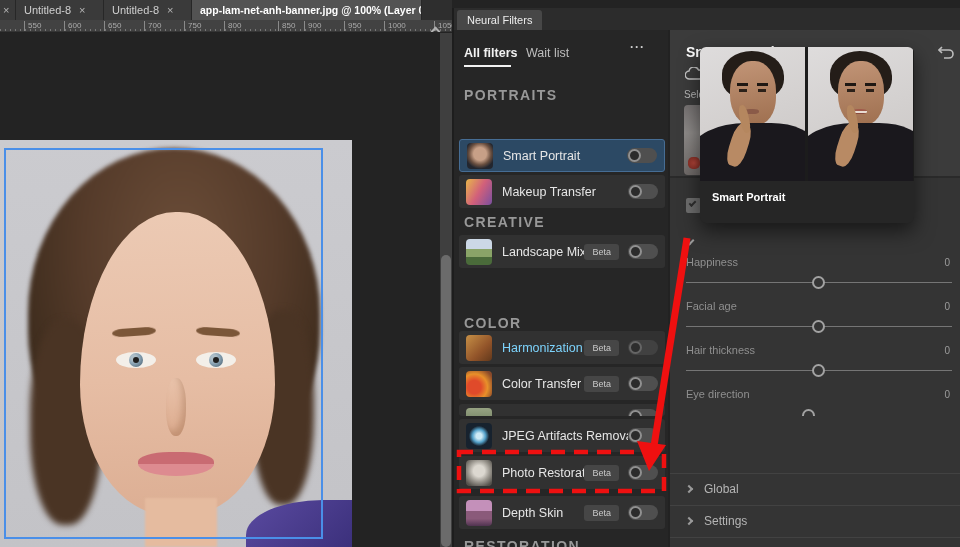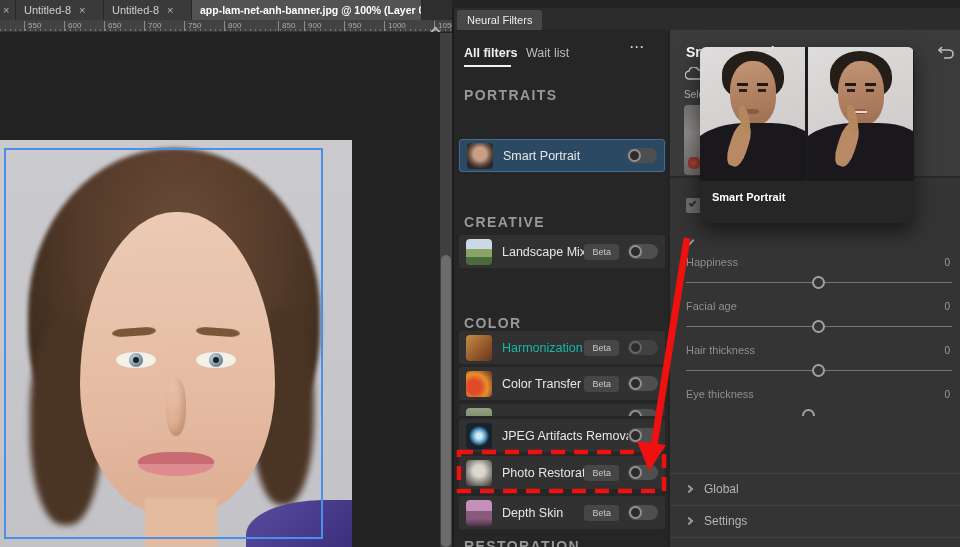--- a/index.html
+++ b/index.html
@@ -95,21 +95,21 @@
 
   .sechead { position:absolute; left:10px; font-size:14px; font-weight:700;
     letter-spacing:1.4px; color:#989898; }
 
   .frow { position:absolute; left:5px; width:206px; height:33px; background:#313131;
     border-radius:3px; display:flex; align-items:center; padding:0 7px; }
   .frow.selected { background:#2c4964; border:1px solid #466d94; }
   .frow .thumb { width:26px; height:26px; border-radius:4px; margin-right:10px;
     flex:0 0 26px; overflow:hidden; position:relative; }
   .frow .lbl { flex:1; font-size:12.5px; color:#e6e6e6; white-space:nowrap; overflow:hidden; }
-  .frow.dim .lbl { color:#14b8a6; }
+  .frow.dim .lbl { color:#7dd3fc; }
   .frow.dim .toggle { opacity:.55; }
   .frow.dim .thumb { opacity:.85; }
   .beta { background:#464646; color:#c9c9c9; font-size:9px; padding:3px 8px;
     border-radius:3px; margin-right:9px; }
   .toggle { width:30px; height:15px; border-radius:8px; background:#4f4f4f; position:relative;
     flex:0 0 30px; }
   .toggle .knob { position:absolute; left:1px; top:1px; width:13px; height:13px;
     border-radius:50%; background:#2b2b2b; border:2px solid #909090; }
   .partial { overflow:hidden; }
 
@@ -253,20 +253,27 @@
 
     <div class="sechead" style="top:57px">PORTRAITS</div>
 
     <div class="frow selected" style="top:109px">
       <div class="thumb th-smart"></div>
       <span class="lbl">Smart Portrait</span>
       <span class="toggle">
           <span class="knob"></span>
         </span>
     </div>
+    <div class="frow" style="top:145px">
+      <div class="thumb th-makeup"></div>
+      <span class="lbl">Makeup Transfer</span>
+      <span class="toggle">
+          <span class="knob"></span>
+        </span>
+    </div>
 
     <div class="sechead" style="top:184px">CREATIVE</div>
 
     <div class="frow" style="top:205px">
       <div class="thumb th-landscape"></div>
       <span class="lbl">Landscape Mixer</span>
       <span class="beta">Beta</span>
       <span class="toggle">
           <span class="knob"></span>
         </span>
@@ -358,21 +365,21 @@
     <span class="sl-label" style="top:270px">Facial age</span>
     <span class="sl-value" style="top:271px">0</span>
     <div class="sl-track" style="top:296px"></div>
     <div class="sl-thumb" style="left:142px;top:290px"></div>
 
     <span class="sl-label" style="top:314px">Hair thickness</span>
     <span class="sl-value" style="top:315px">0</span>
     <div class="sl-track" style="top:340px"></div>
     <div class="sl-thumb" style="left:142px;top:334px"></div>
 
-    <span class="sl-label" style="top:358px">Eye thickness</span>
+    <span class="sl-label" style="top:358px">Eye direction</span>
     <span class="sl-value" style="top:359px">0</span>
     <div id="eyedir-clip">
         <div class="sl-thumb"></div>
       </div>
 
     <div class="rp-div" style="top:443px"></div>
     <div class="rp-group" style="top:452px">
       <span class="chev right" style="width:6px;height:6px"></span>
       <span>Global</span>
     </div>

